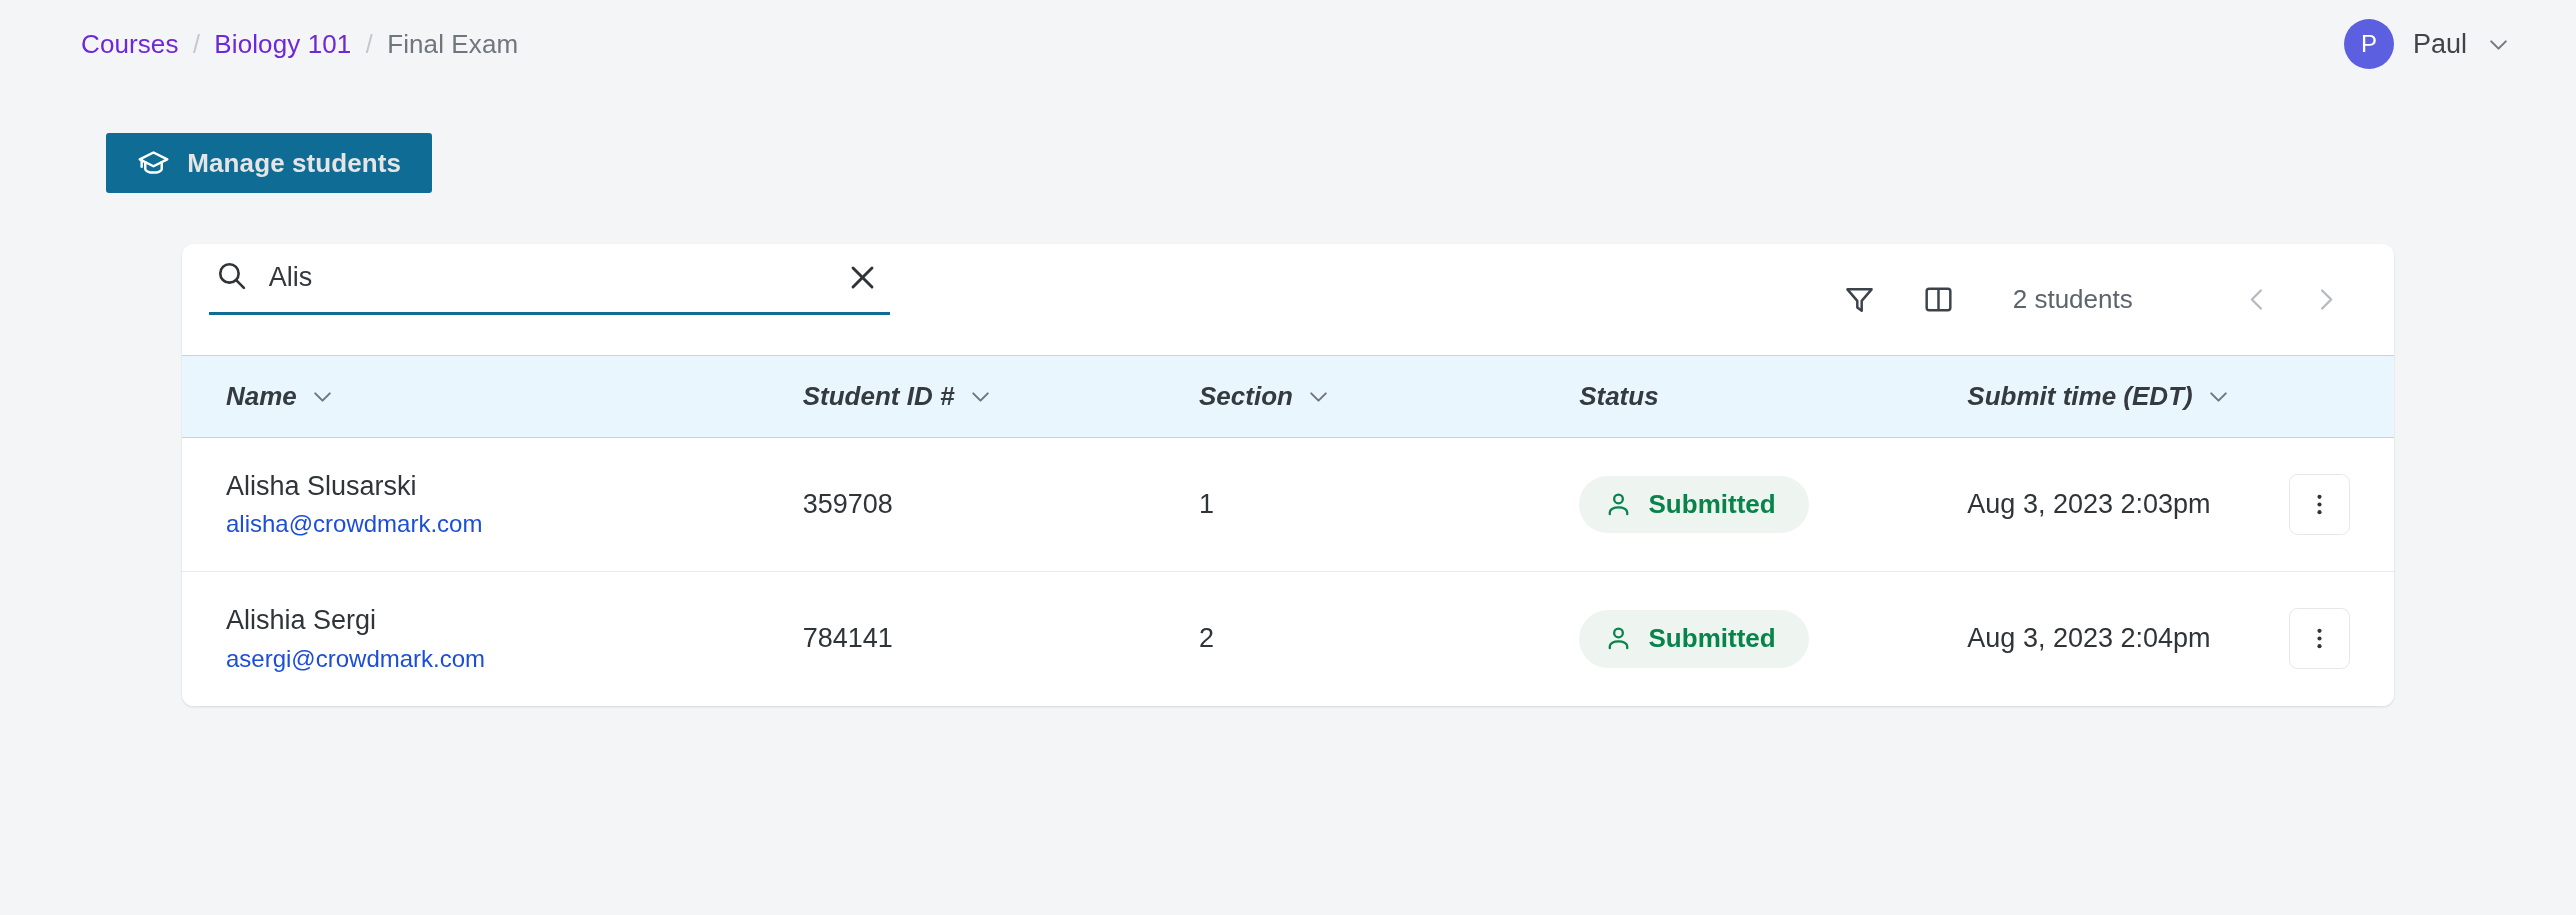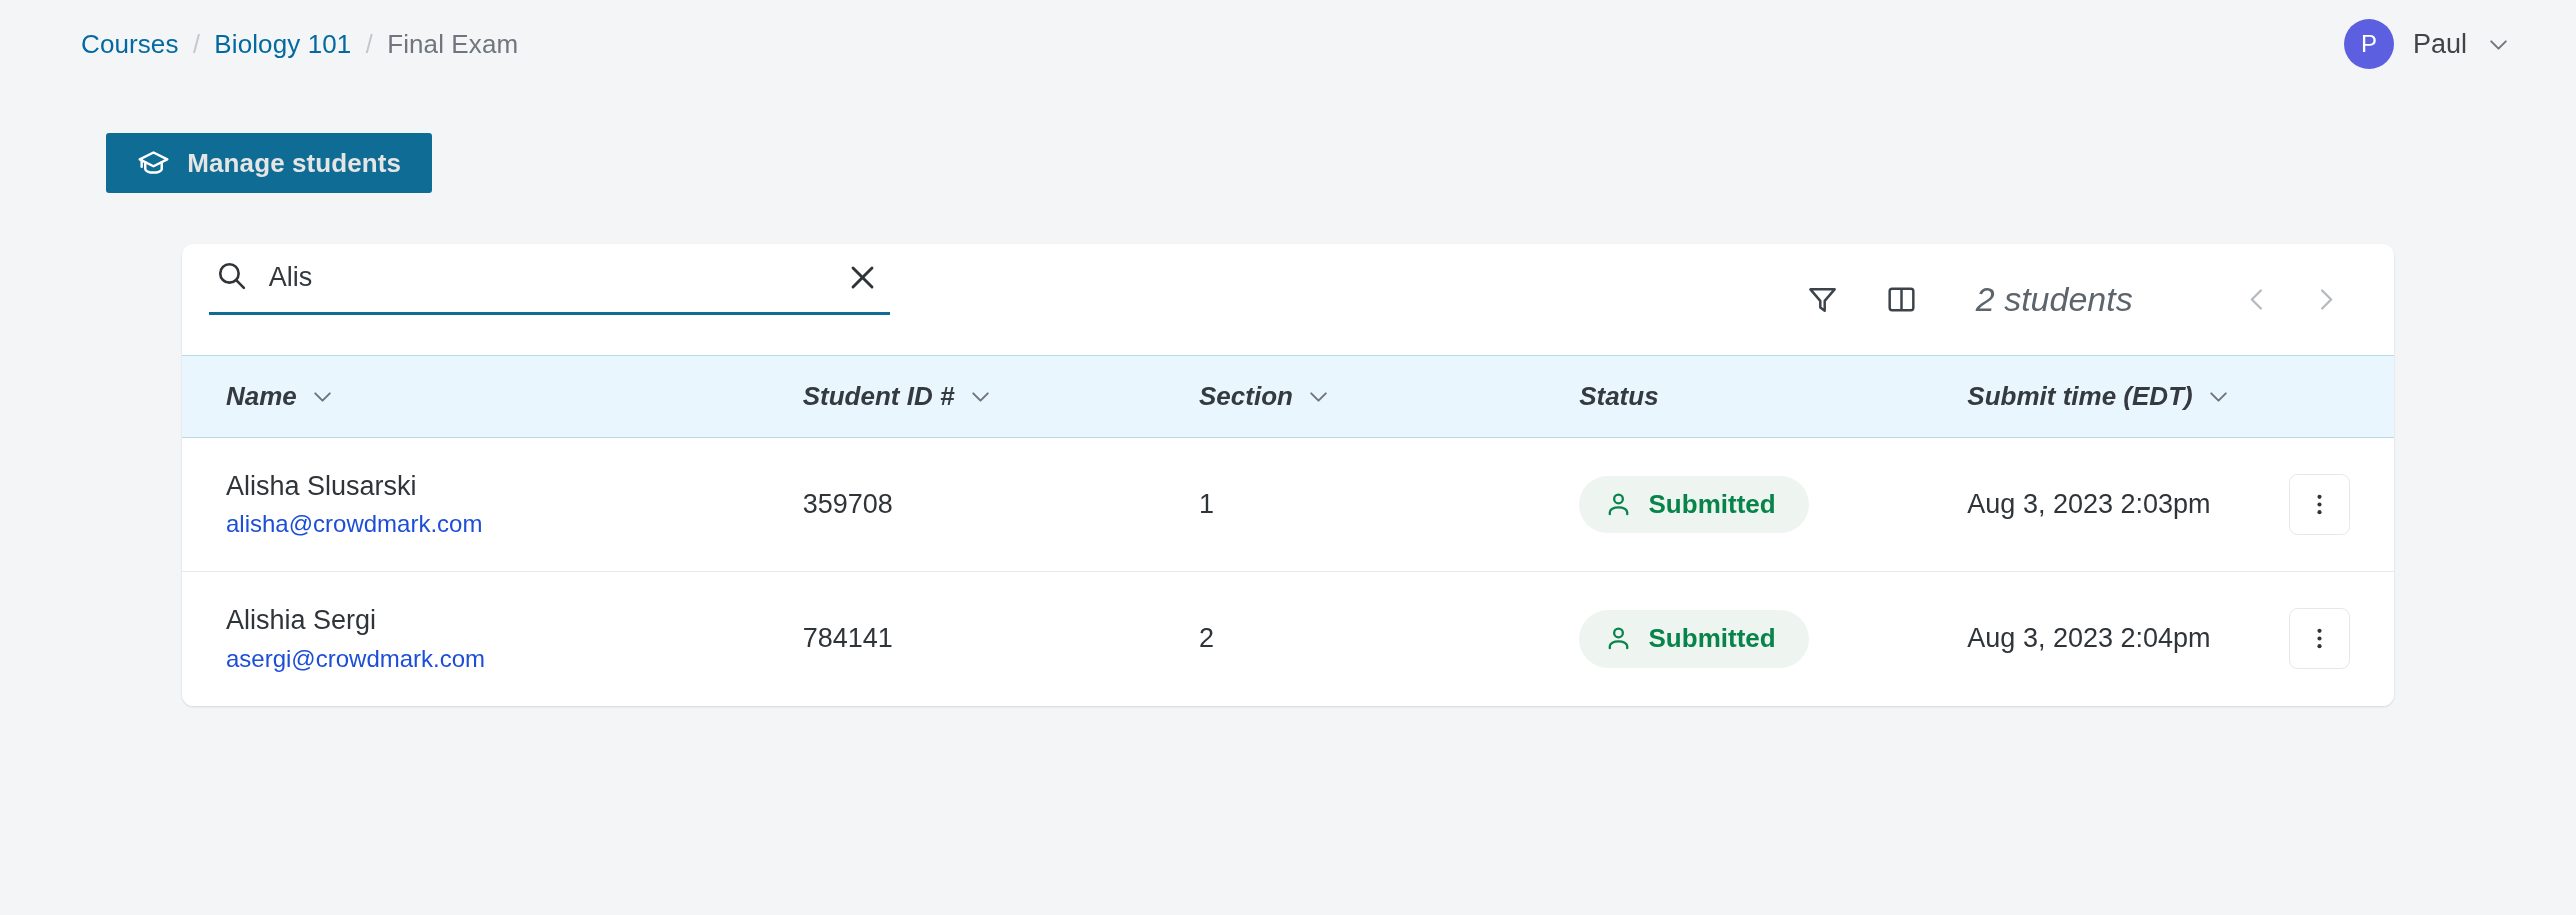--- a/index.html
+++ b/index.html
@@ -20,21 +20,21 @@
     padding: 0 65px 0 81px;
   }
   .breadcrumb {
     display: flex;
     align-items: center;
     font-size: 26px;
     color: #6b7280;
     letter-spacing: 0.1px;
   }
   .crumb-link {
-    color: #0369a1;
+    color: #6d28d9;
     text-decoration: none;
     cursor: pointer;
   }
   .crumb-sep {
     color: #c3c8cd;
     margin: 0 14.4px;
     font-size: 25px;
   }
   .crumb-current { color: #6f767d; }
 
@@ -143,25 +143,24 @@
   }
   .toolbar-spacer { flex: 1; }
   .tool-btn {
     width: 52px; height: 52px;
     display: flex; align-items: center; justify-content: center;
     cursor: pointer;
     background: none; border: none;
   }
   .tool-btn svg { width: 33px; height: 33px; display:block;}
   .count-label {
-    font-size: 34px;
+    font-size: 26px;
     color: #5c646c;
     margin-left: 48px;
     white-space: nowrap;
-    font-style: italic;
   }
   .pager {
     display: flex;
     align-items: center;
     gap: 17.3px;
     margin-left: 100px;
   }
   .pager-btn {
     width: 50px; height: 50px;
     display:flex; align-items:center; justify-content:center;

